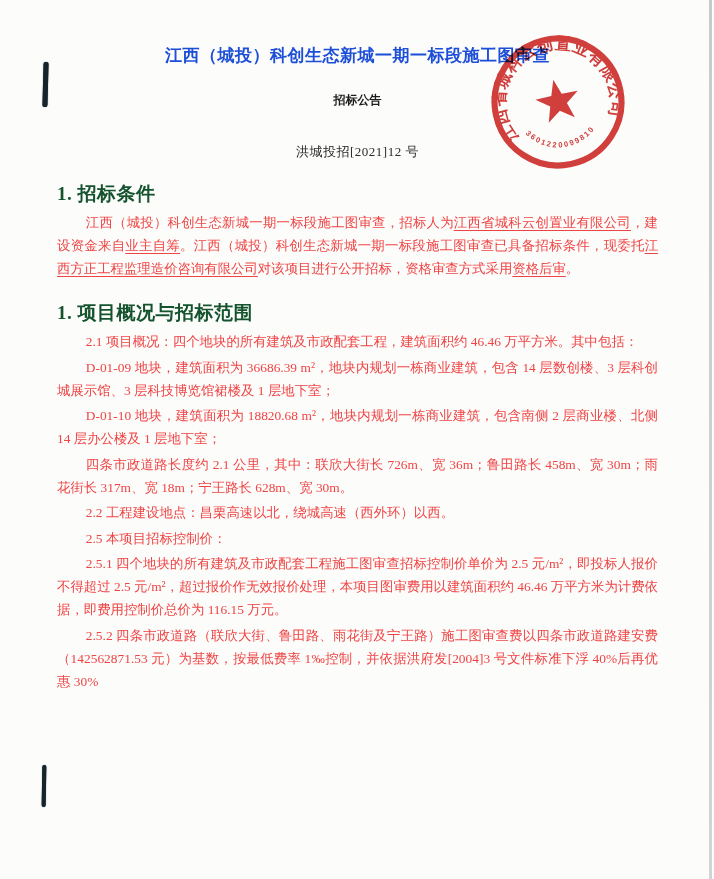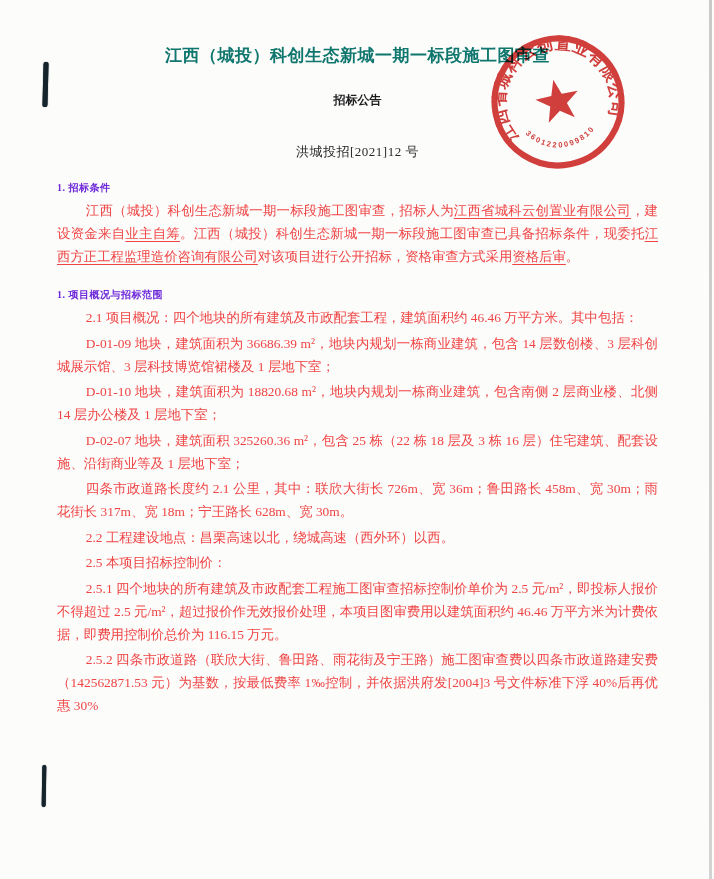--- a/index.html
+++ b/index.html
@@ -20,30 +20,30 @@
     position:absolute;background:#15232b;border-radius:2px;
     box-shadow:0 0 1px #15232b;
   }
   .scan-mark.m1{left:43px;top:62px;width:5px;height:45px;transform:rotate(1.5deg);}
   .scan-mark.m2{left:42px;top:765px;width:4px;height:42px;transform:rotate(1deg);}
   .content{
     position:absolute;left:57px;top:44px;width:601px;
   }
   .doc-title{
     font-size:17px;font-weight:700;text-align:center;letter-spacing:.5px;
-    margin:0;color:#0f766e;
+    margin:0;color:#1d4ed8;
   }
   .doc-subtitle{
     font-size:12px;font-weight:700;text-align:center;margin-top:25px;color:#1d1d1d;
   }
   .doc-number{
     font-size:13px;text-align:center;margin-top:34px;color:#2a2a2a;letter-spacing:.5px;
   }
   .sec-heading{
-    font-size:10px;font-weight:700;margin:20px 0 4px 0;color:#6d28d9;letter-spacing:.5px;
+    font-size:19px;font-weight:700;margin:20px 0 4px 0;color:#14532d;letter-spacing:.5px;
   }
   p.body{
     font-size:13.4px;line-height:23px;text-align:justify;
     text-indent:2.15em;margin:2.5px 0;color:#ef4444;
     font-weight:500;
   }
   p.body .u{text-decoration:underline;text-underline-offset:3px;}
   .seal{
     position:absolute;left:487px;top:27px;width:142px;height:150px;
     mix-blend-mode:multiply;opacity:.9;
@@ -67,21 +67,20 @@
     <div class="doc-subtitle">招标公告</div>
     <div class="doc-number">洪城投招[2021]12 号</div>
 
     <div class="sec-heading">1. 招标条件</div>
     <p class="body"><span>江西（城投）科创生态新城一期一标段施工图审查，招标人为</span><span class="u">江西省城科云创置业有限公司</span><span>，建设资金来自</span><span class="u">业主自筹</span><span>。江西（城投）科创生态新城一期一标段施工图审查已具备招标条件，现委托</span><span class="u">江西方正工程监理造价咨询有限公司</span><span>对该项目进行公开招标，资格审查方式采用</span><span class="u">资格后审</span><span>。</span></p>
 
     <div class="sec-heading">1. 项目概况与招标范围</div>
     <p class="body">2.1 项目概况：四个地块的所有建筑及市政配套工程，建筑面积约 46.46 万平方米。其中包括：</p>
     <p class="body">D-01-09 地块，建筑面积为 36686.39 m²，地块内规划一栋商业建筑，包含 14 层数创楼、3 层科创城展示馆、3 层科技博览馆裙楼及 1 层地下室；</p>
     <p class="body">D-01-10 地块，建筑面积为 18820.68 m²，地块内规划一栋商业建筑，包含南侧 2 层商业楼、北侧 14 层办公楼及 1 层地下室；</p>
-    <p class="body">D-02-07 地块，建筑面积 325260.36 m²，包含 25 栋（22 栋 18 层及 3 栋 16 层）住宅建筑、配套设施、沿街商业等及 1 层地下室；</p>
     <p class="body">四条市政道路长度约 2.1 公里，其中：联欣大街长 726m、宽 36m；鲁田路长 458m、宽 30m；雨花街长 317m、宽 18m；宁王路长 628m、宽 30m。</p>
     <p class="body">2.2 工程建设地点：昌栗高速以北，绕城高速（西外环）以西。</p>
     <p class="body">2.5 本项目招标控制价：</p>
     <p class="body">2.5.1 四个地块的所有建筑及市政配套工程施工图审查招标控制价单价为 2.5 元/m²，即投标人报价不得超过 2.5 元/m²，超过报价作无效报价处理，本项目图审费用以建筑面积约 46.46 万平方米为计费依据，即费用控制价总价为 116.15 万元。</p>
     <p class="body">2.5.2 四条市政道路（联欣大街、鲁田路、雨花街及宁王路）施工图审查费以四条市政道路建安费（142562871.53 元）为基数，按最低费率 1‰控制，并依据洪府发[2004]3 号文件标准下浮 40%后再优惠 30%</p>
 
   </div>
 
   <div class="seal">
     <svg viewBox="0 0 150 150">

